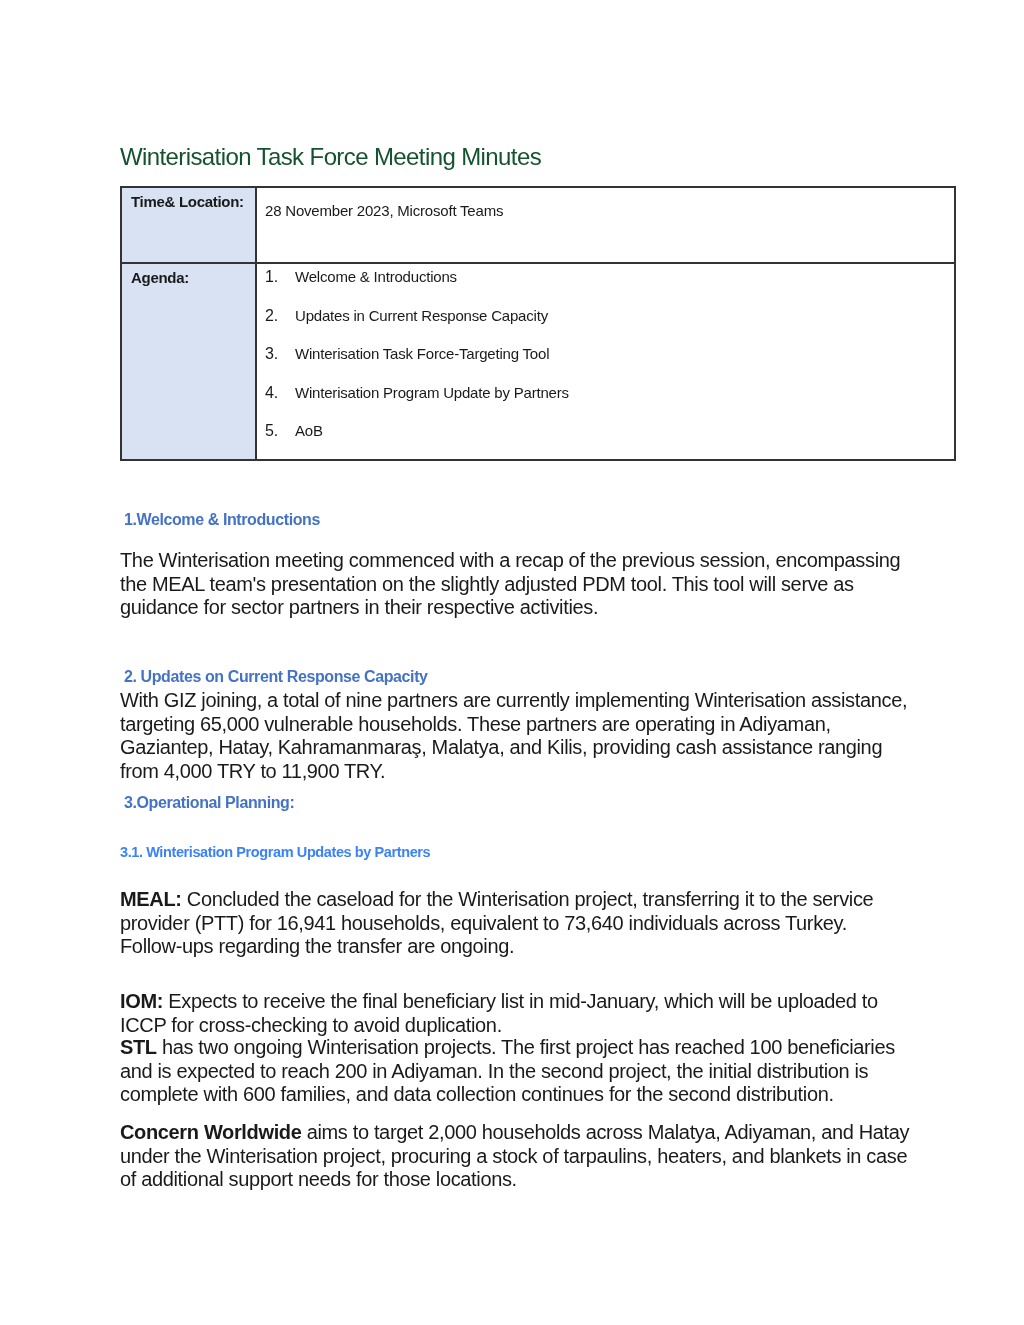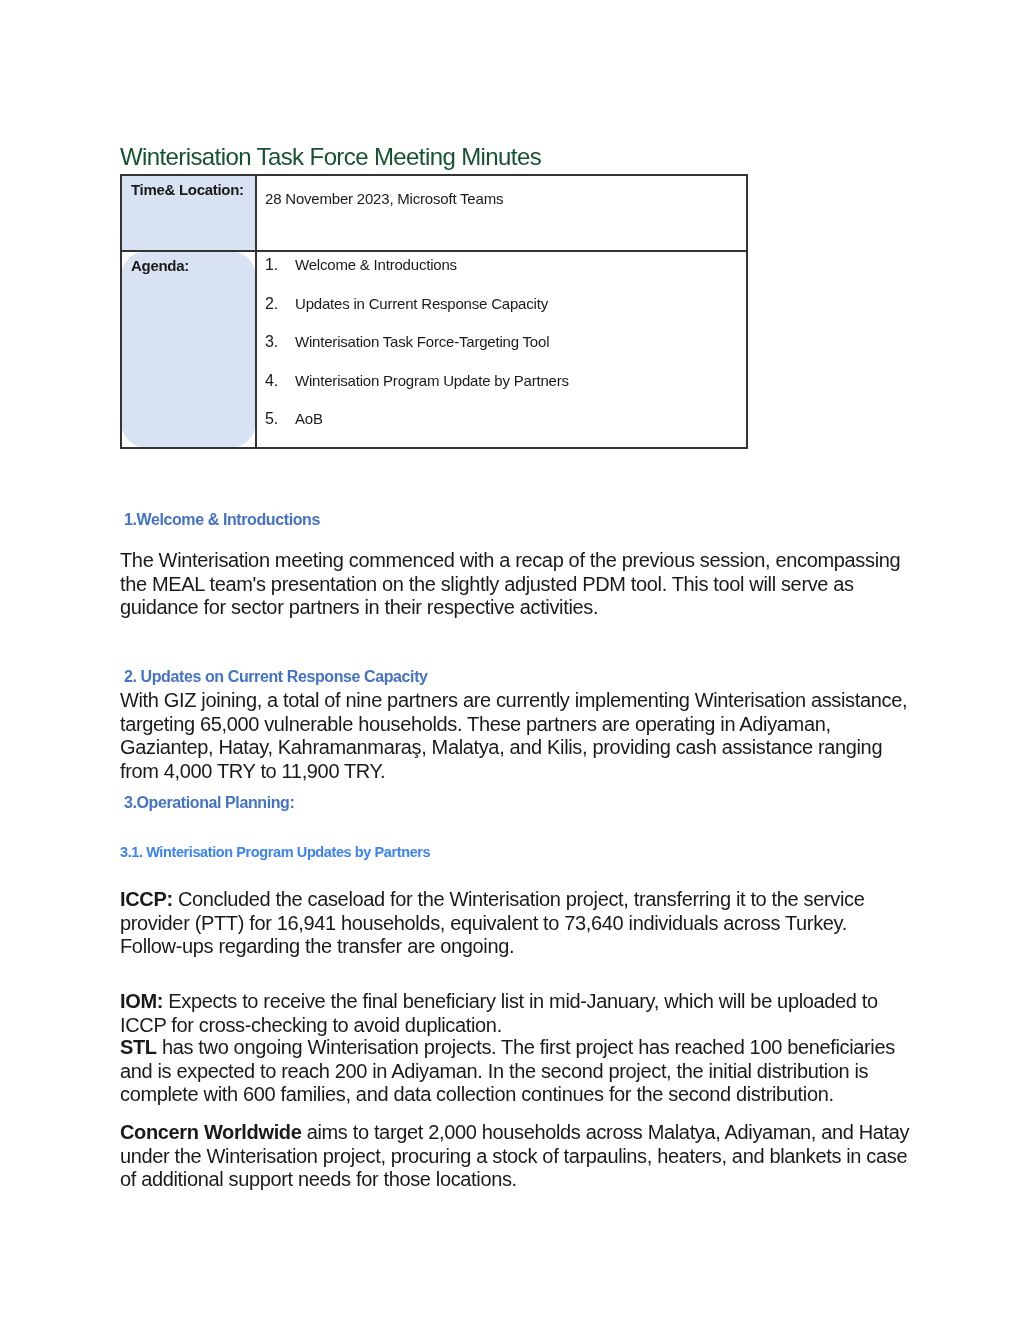--- a/index.html
+++ b/index.html
@@ -6,37 +6,37 @@
     body {
       width: 1024px; height: 1325px; position: relative; overflow: hidden;
       font-family: "Liberation Sans", sans-serif; color: #1a1a1a;
     }
     .page { position: absolute; left: 120px; top: 140px; width: 785px; }
     .title {
       font-size: 24px; color: #14532d; letter-spacing: -0.6px;
       margin: 0; line-height: 34px; font-weight: normal;
     }
     table.meta {
-      border-collapse: collapse; width: 628px; margin-top: 0;
+      border-collapse: collapse; width: 836px; margin-top: 12px;
       font-size: 15px;
     }
     table.meta td {
       border: 2px solid #333; vertical-align: top; padding: 0;
     }
     td.label {
       width: 118px; background: #d9e2f3; font-weight: bold;
       padding: 2px 6px 0 9px !important; letter-spacing: -0.3px; line-height: 23px;
     }
     td.value { padding: 10px 8px 0 8px !important; letter-spacing: -0.2px; }
     tr.r1 td { height: 60px; }
     tr.r1 td.value { padding-top: 14px !important; }
     tr.r2 td { height: 38px; }
     tr.r2 td.value { padding-top: 4px !important; }
     tr.r2 td.label { padding-top: 3px !important; }
-    tr.r3 td { height: 188px; border-radius: 26px; }
+    tr.r3 td { height: 188px; }
     tr.r3 td.value { padding-top: 2px !important; }
     ol.agenda { margin: 0; padding: 0; list-style: none; }
     ol.agenda li { height: 38.5px; line-height: 22px; display: flex; }
     ol.agenda .num { width: 30px; font-size: 16px; }
     .h1 {
       color: #4472c4; font-weight: bold; font-size: 16px; letter-spacing: -0.4px;
       margin: 0; position: absolute; left: 4px;
     }
     .p {
       position: absolute; left: 0; width: 790px; font-size: 20px; line-height: 23.5px;
@@ -95,20 +95,20 @@
   <h2 class="h1" style="top:511px;">1.Welcome &amp; Introductions</h2>
   <p class="p" style="top:549px;">The Winterisation meeting commenced with a recap of the previous session, encompassing the MEAL team's presentation on the slightly adjusted PDM tool. This tool will serve as guidance for sector partners in their respective activities.</p>
 
   <h2 class="h1" style="top:668px;">2. Updates on Current Response Capacity</h2>
   <p class="p" style="top:689px;">With GIZ joining, a total of nine partners are currently implementing Winterisation assistance, targeting 65,000 vulnerable households. These partners are operating in Adiyaman, Gaziantep, Hatay, Kahramanmaraş, Malatya, and Kilis, providing cash assistance ranging from 4,000 TRY to 11,900 TRY.</p>
 
   <h2 class="h1" style="top:794px;">3.Operational Planning:</h2>
 
   <h3 class="h2" style="top:844px;">3.1. Winterisation Program Updates by Partners</h3>
 
-  <p class="p" style="top:888px;"><b>ICCP:</b><span> Concluded the caseload for the Winterisation project, transferring it to the service provider (PTT) for 16,941 households, equivalent to 73,640 individuals across Turkey. Follow-ups regarding the transfer are ongoing.</span></p>
+  <p class="p" style="top:888px;"><b>MEAL:</b><span> Concluded the caseload for the Winterisation project, transferring it to the service provider (PTT) for 16,941 households, equivalent to 73,640 individuals across Turkey. Follow-ups regarding the transfer are ongoing.</span></p>
 
   <p class="p" style="top:974px;margin-top:16px;"><b>IOM:</b><span> Expects to receive the final beneficiary list in mid-January, which will be uploaded to ICCP for cross-checking to avoid duplication.</span></p>
 
   <p class="p" style="top:1036px;"><b>STL</b><span> has two ongoing Winterisation projects. The first project has reached 100 beneficiaries and is expected to reach 200 in Adiyaman. In the second project, the initial distribution is complete with 600 families, and data collection continues for the second distribution.</span></p>
 
   <p class="p" style="top:1121px;"><b>Concern Worldwide</b><span> aims to target 2,000 households across Malatya, Adiyaman, and Hatay under the Winterisation project, procuring a stock of tarpaulins, heaters, and blankets in case of additional support needs for those locations.</span></p>
 </div>
 
 </body></html>

